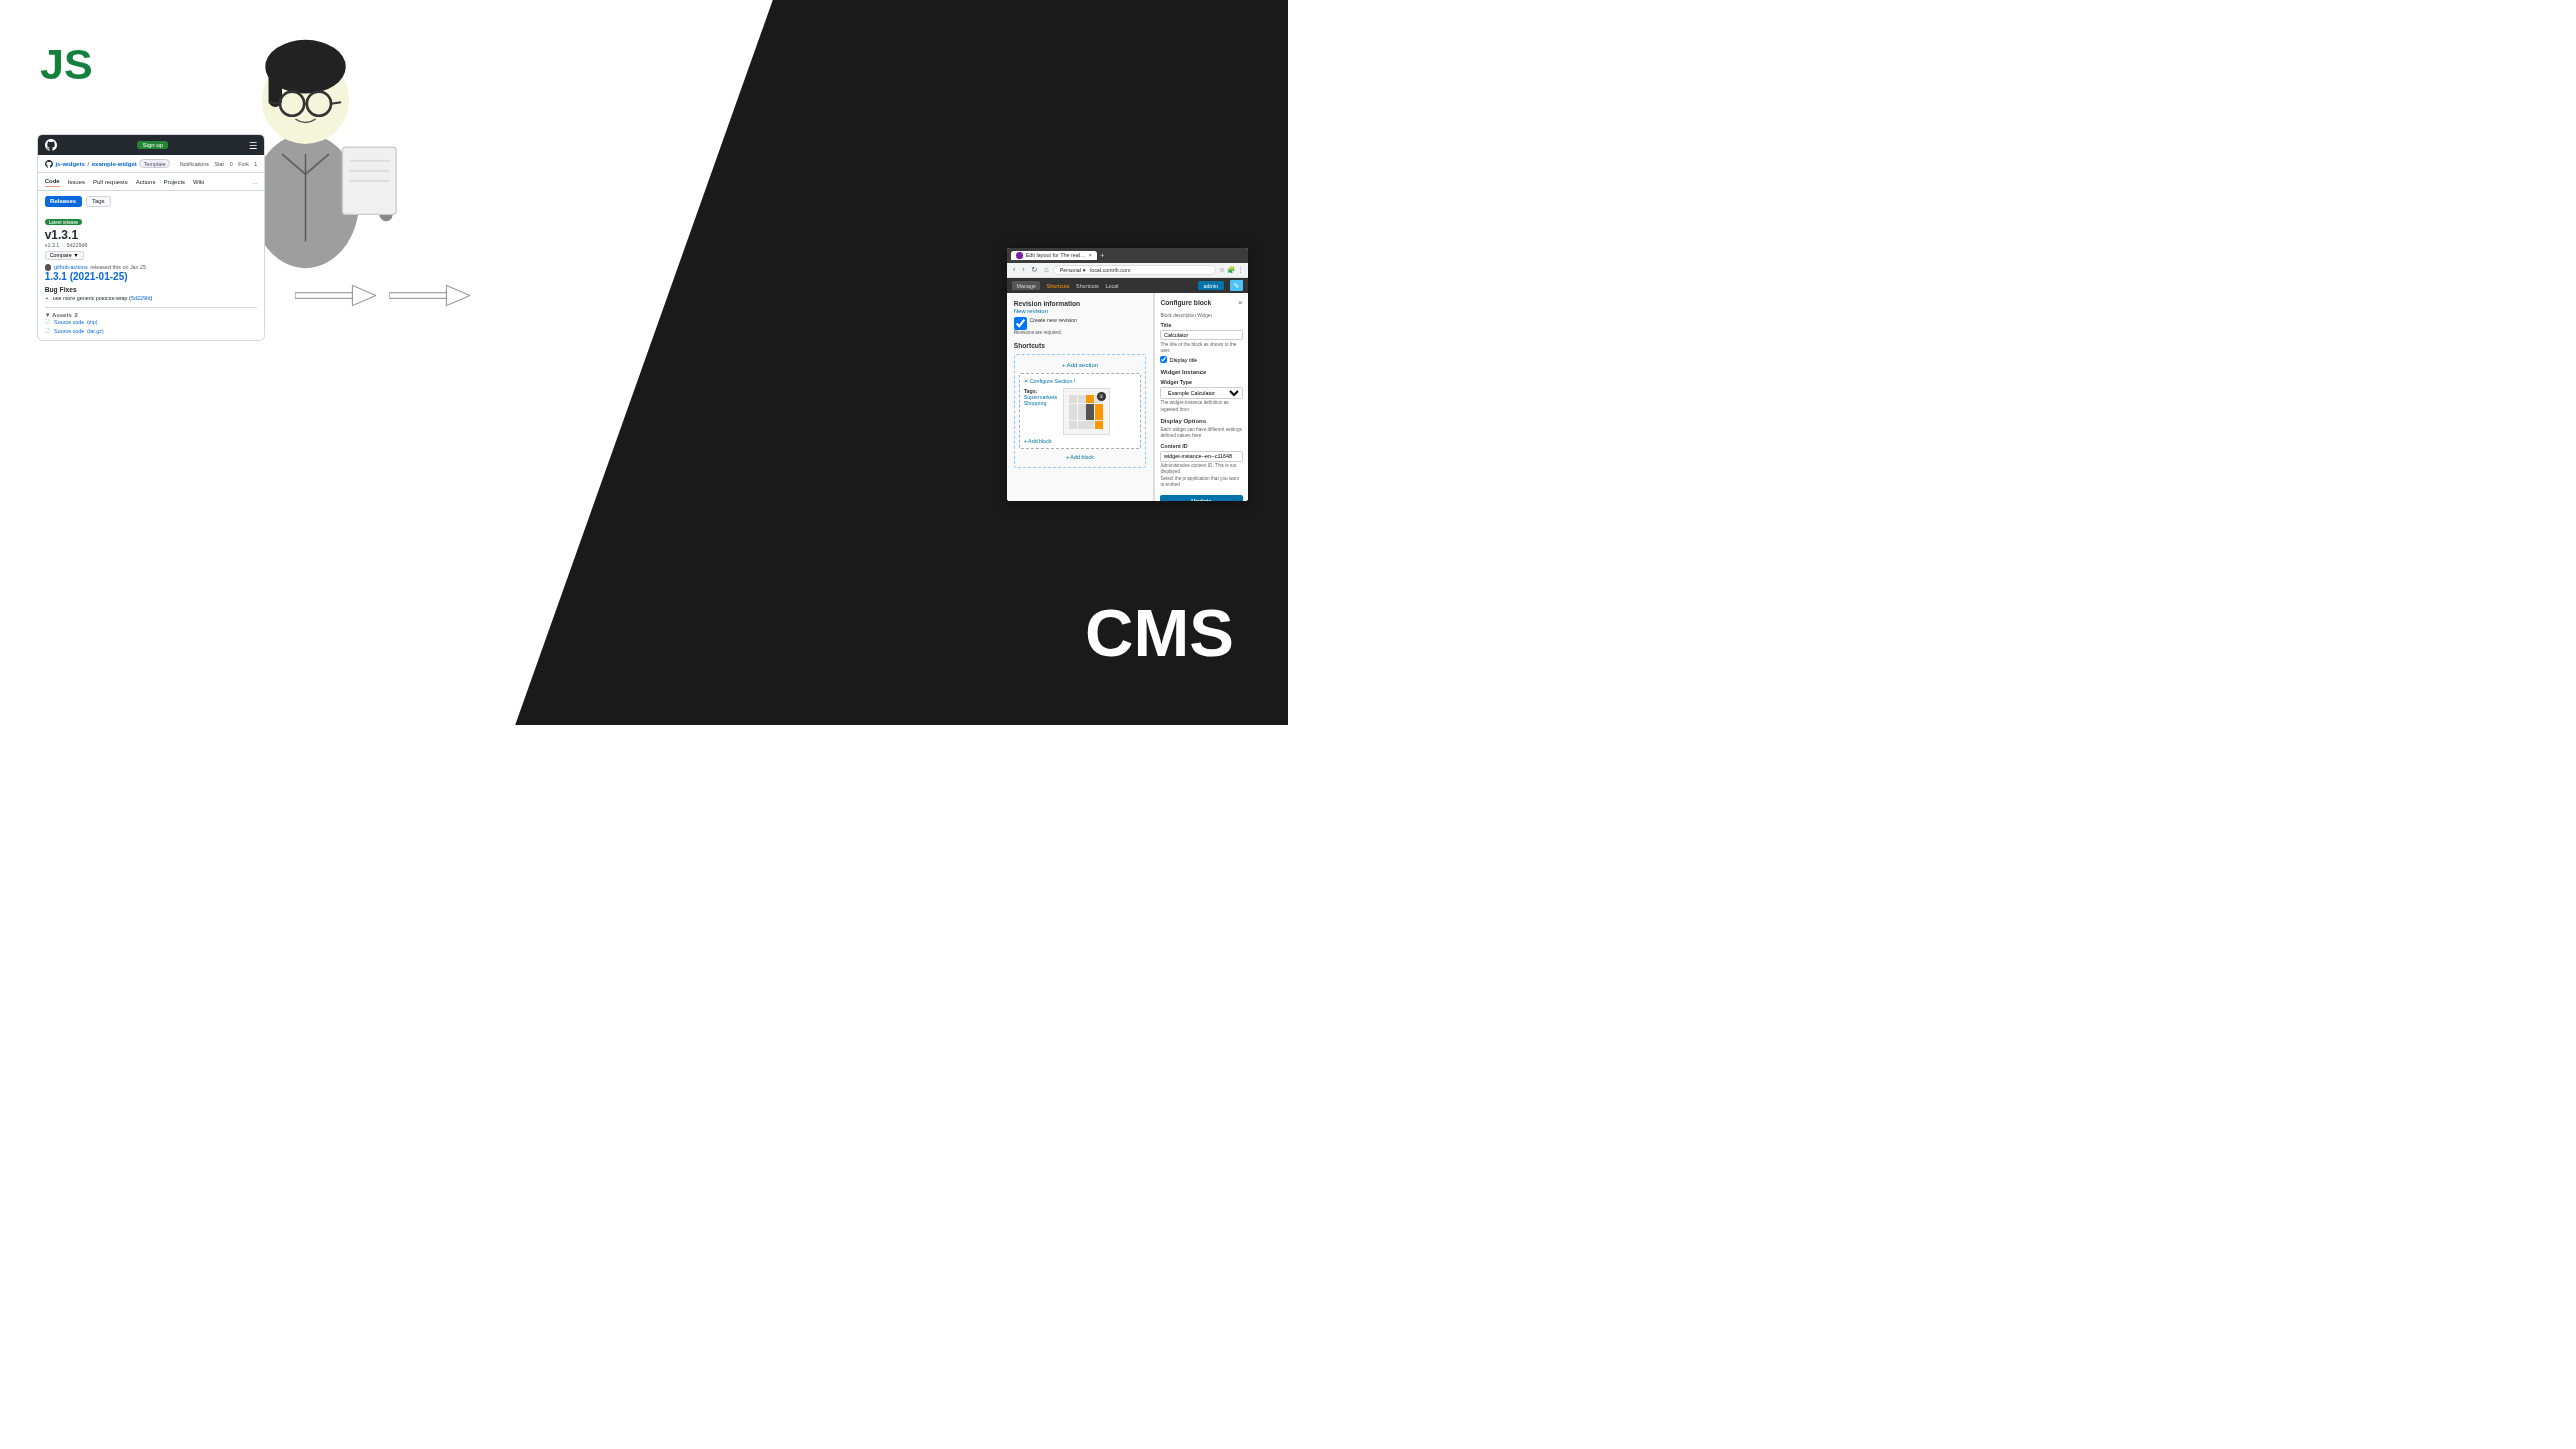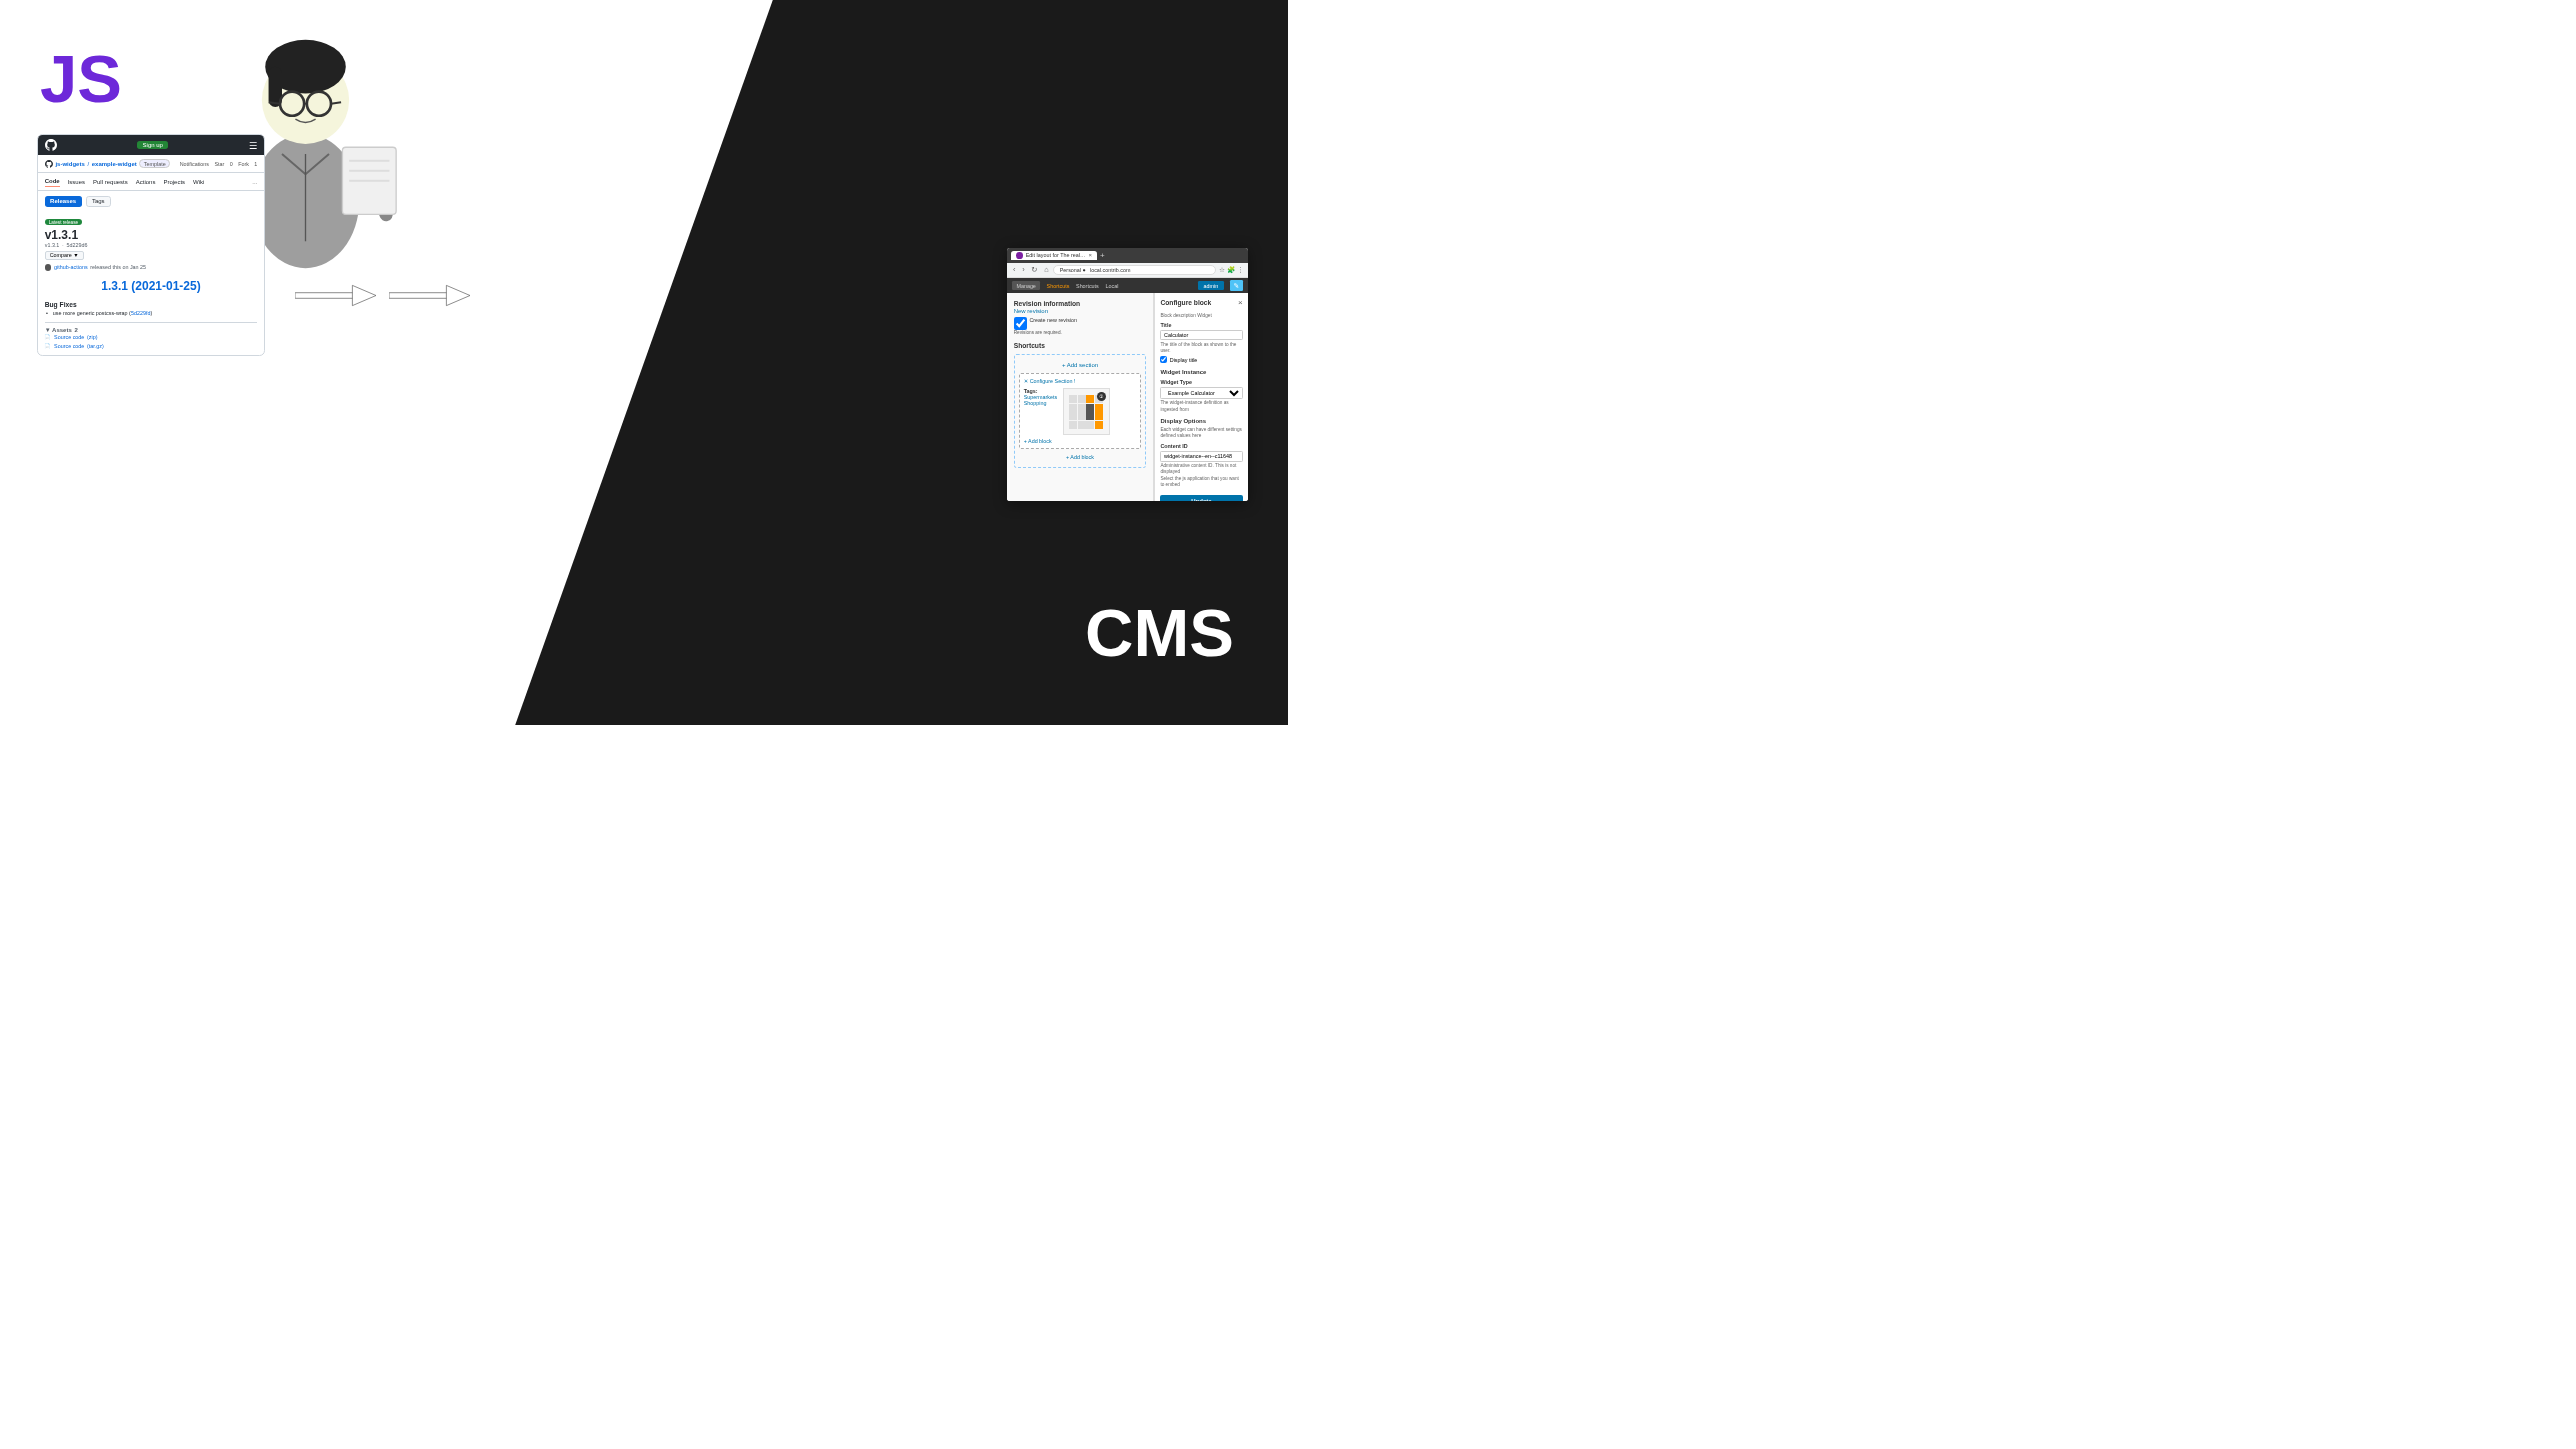--- a/index.html
+++ b/index.html
@@ -28,23 +28,23 @@
       background: #1a1a1a;
       clip-path: polygon(60% 0, 100% 0, 100% 100%, 40% 100%);
       z-index: 0;
     }
 
     
     .js-label {
       position: absolute;
       top: 40px;
       left: 40px;
-      font-size: 67px;
-      font-weight: 700;
-      color: #6d28d9;
+      font-size: 43px;
+      font-weight: 700;
+      color: #15803d;
       z-index: 10;
     }
 
     
     .cms-label {
       position: absolute;
       bottom: 54px;
       right: 54px;
       font-size: 67px;
       font-weight: 700;
@@ -219,25 +219,24 @@
       color: #24292f;
     }
     .release-meta {
       font-size: 5.4px;
       color: #57606a;
       display: flex;
       align-items: center;
       gap: 2.7px;
     }
     .release-date-title {
-      font-size: 12px;
+      font-size: 10px;
       font-weight: 600;
       color: #0969da;
-      margin: 8px 0;
-      text-align: center;
+      margin: 0 0;
     }
 
     .bug-fixes-title {
       font-size: 6.7px;
       font-weight: 700;
       color: #24292f;
       margin: 4px 0 2.7px;
     }
     .bug-fix-item {
       font-size: 5.4px;

